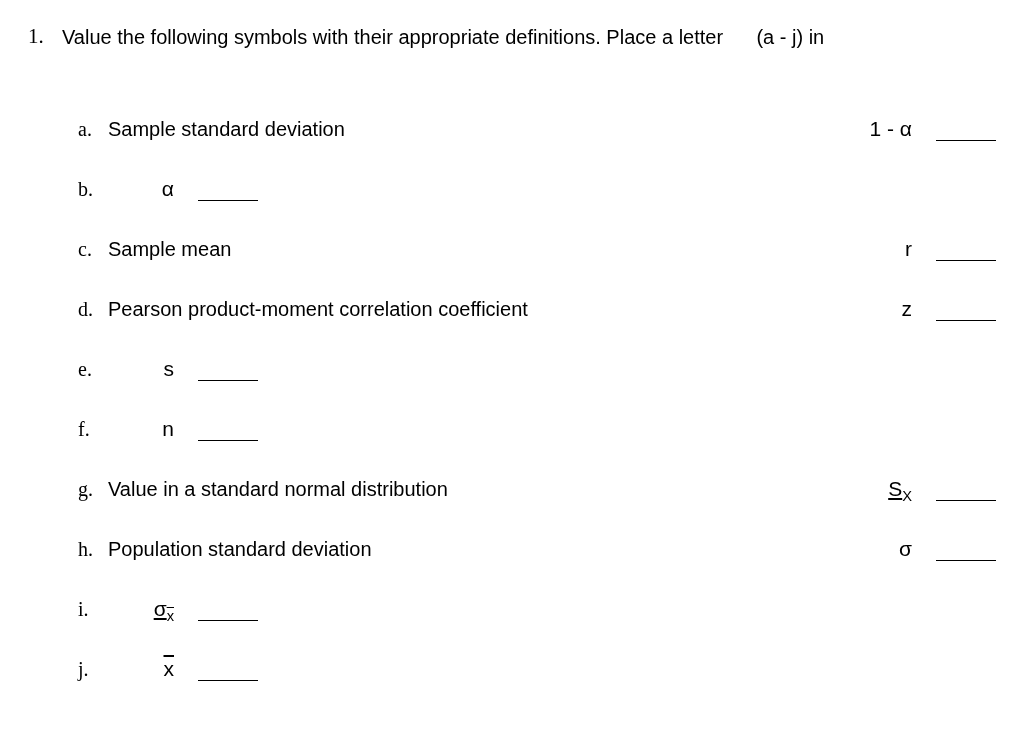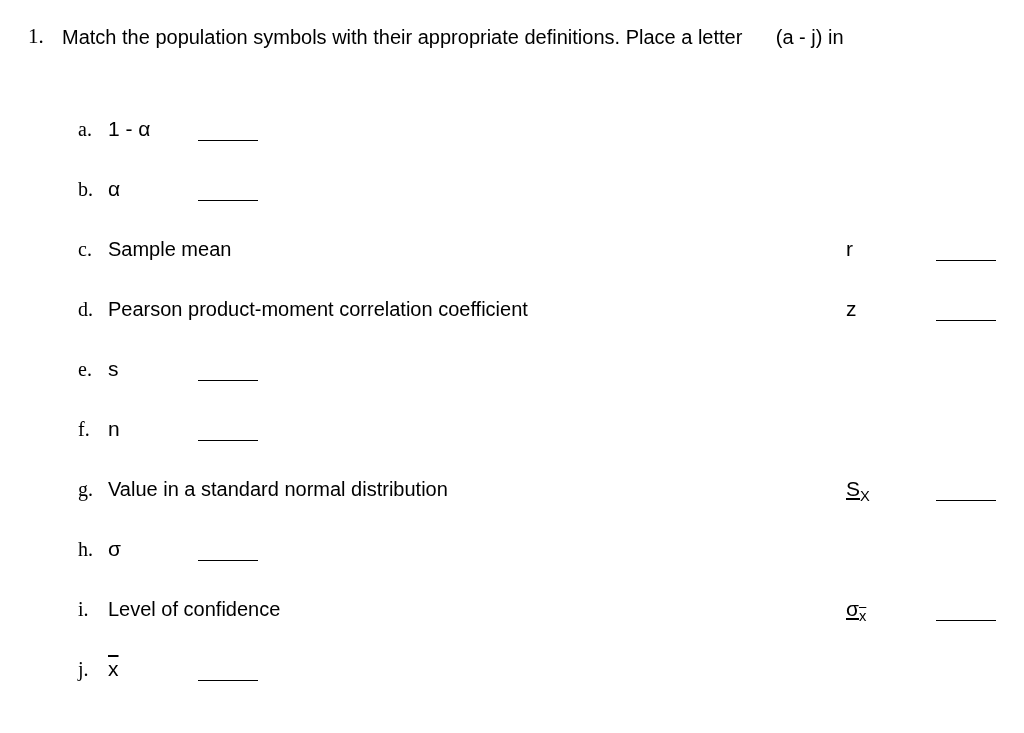--- a/index.html
+++ b/index.html
@@ -47,20 +47,21 @@
       font-family: 'Times New Roman', Times, serif;
       font-size: 20px;
       width: 30px;
       flex-shrink: 0;
     }
     .item-text {
       flex: 1;
     }
     .symbol {
       width: 90px;
+      text-align: right;
       font-size: 21px;
       padding-right: 24px;
       font-family: Arial, Helvetica, sans-serif;
     }
     .blank {
       width: 60px;
       border-bottom: 1.5px solid #000;
       height: 20px;
       align-self: flex-end;
       margin-bottom: 2px;
@@ -84,27 +85,28 @@
     .hint {
       white-space: pre;
     }
   </style>
 </head>
 <body>
 
 <div class="question-header">
   <div class="question-number">1.</div>
   <div class="question-text">
-    <span>Match the population symbols with their appropriate definitions.  Place a letter</span><span class="hint">      (a - j) in</span><br>
+    <span>Value the following symbols with their appropriate definitions.  Place a letter</span><span class="hint">      (a - j) in</span><br>
   </div>
 </div>
 
 <div class="items">
   <div class="row">
     <div class="item-letter">a.</div>
+    <div class="item-text">Sample standard deviation</div>
     <div class="symbol">1 - α</div>
     <div class="blank"></div>
   </div>
   <div class="row">
     <div class="item-letter">b.</div>
     <div class="symbol">α</div>
     <div class="blank"></div>
   </div>
   <div class="row">
     <div class="item-letter">c.</div>
@@ -129,26 +131,26 @@
     <div class="blank"></div>
   </div>
   <div class="row">
     <div class="item-letter">g.</div>
     <div class="item-text">Value in a standard normal distribution</div>
     <div class="symbol"><span class="redwave">S<span class="subscript">X</span></span></div>
     <div class="blank"></div>
   </div>
   <div class="row">
     <div class="item-letter">h.</div>
+    <div class="item-text">Population standard deviation</div>
     <div class="symbol">σ</div>
     <div class="blank"></div>
   </div>
   <div class="row">
     <div class="item-letter">i.</div>
-    <div class="item-text">Level of confidence</div>
     <div class="symbol"><span class="redwave">σ<span class="subscript overline">x</span></span></div>
     <div class="blank"></div>
   </div>
   <div class="row">
     <div class="item-letter">j.</div>
     <div class="symbol"><span class="overline">x</span></div>
     <div class="blank"></div>
   </div>
 </div>
 

